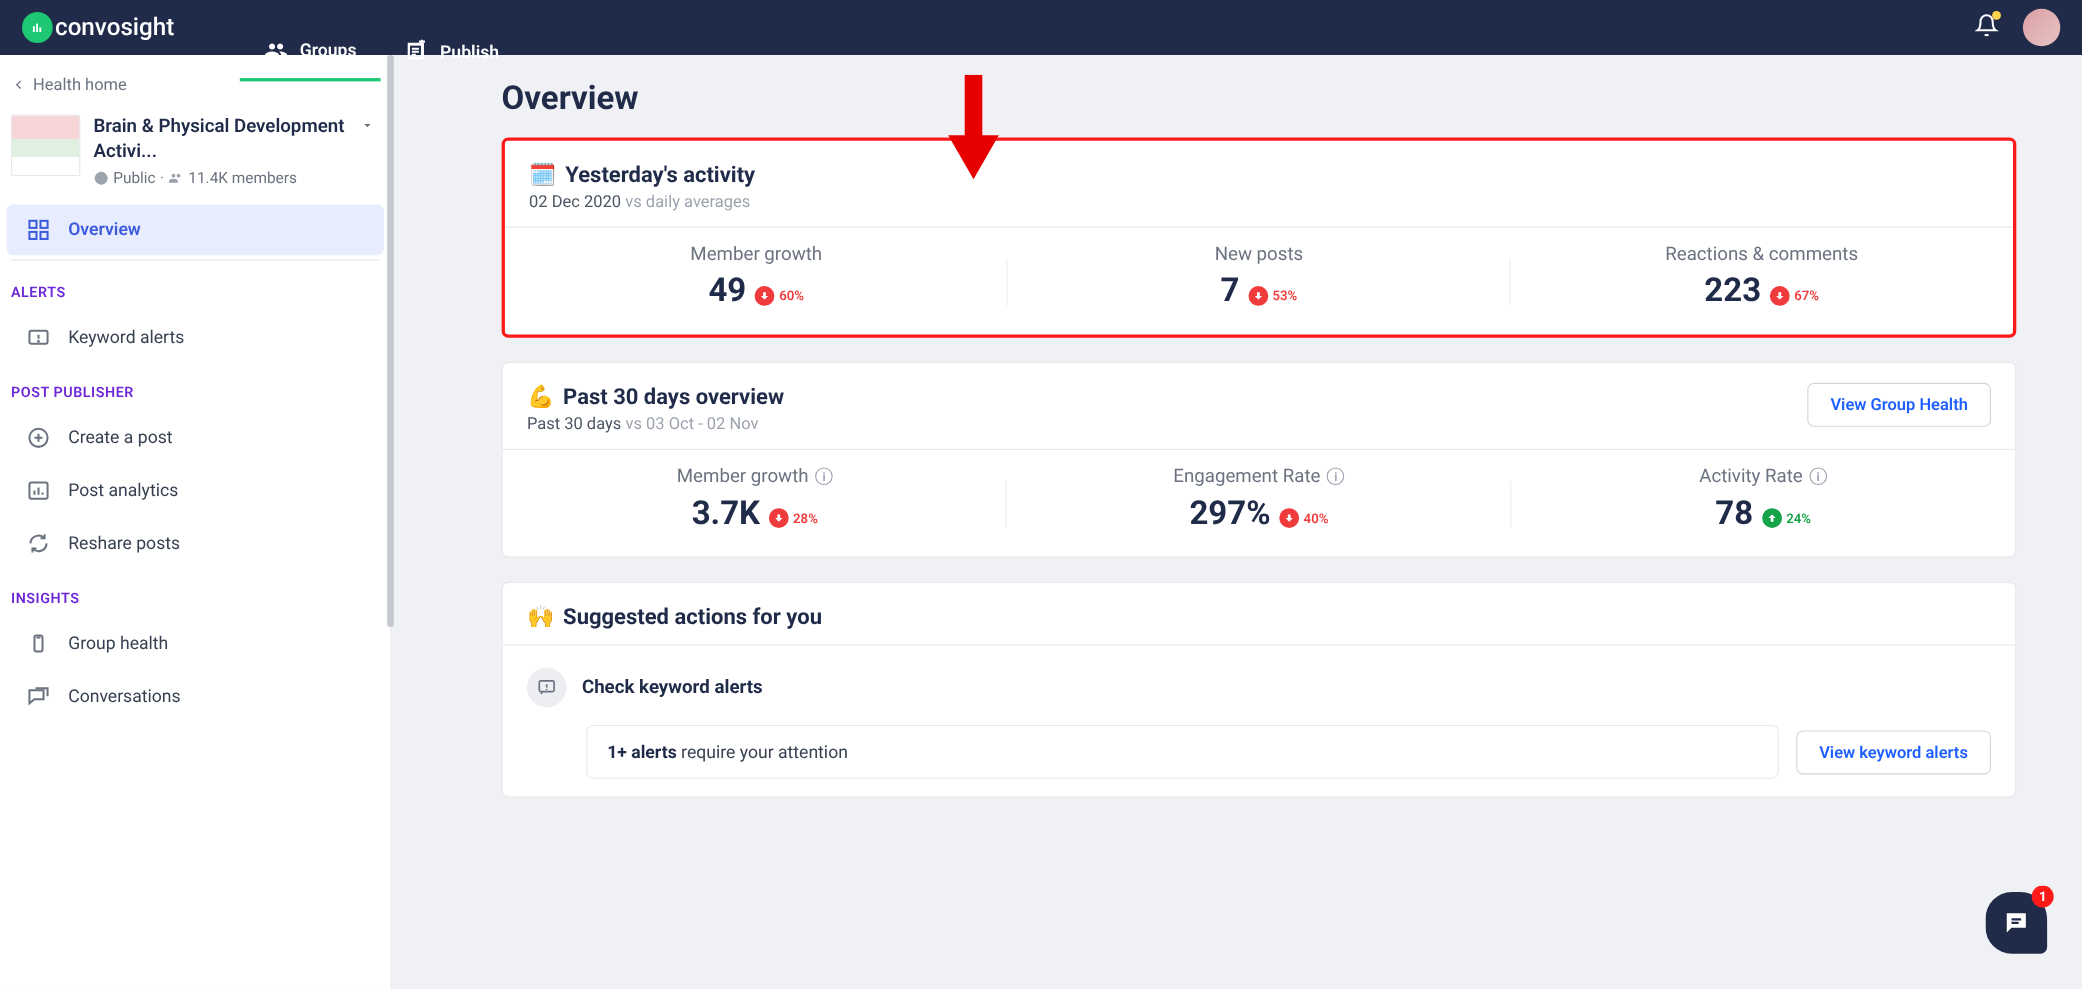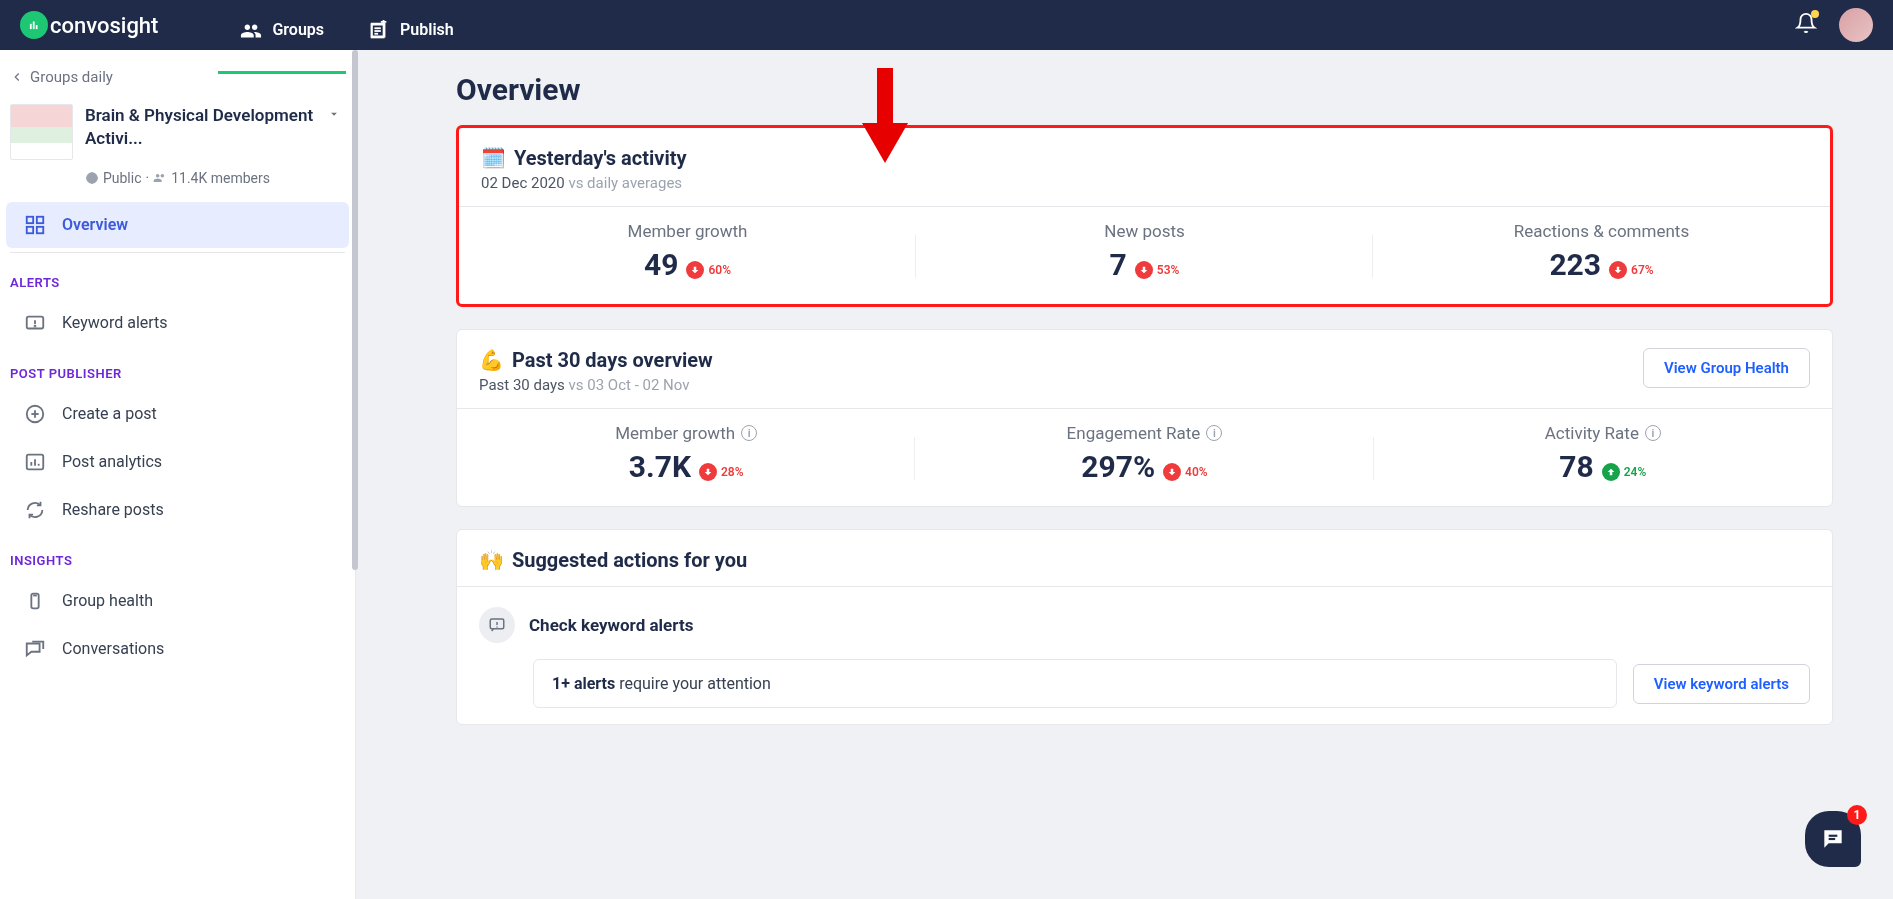--- a/index.html
+++ b/index.html
@@ -4,41 +4,41 @@
 <style>
 * { margin:0; padding:0; box-sizing:border-box; font-family:-apple-system,BlinkMacSystemFont,'Segoe UI',Roboto,sans-serif; }
 body { background:#f0f1f4; color:#1f2b48; width:1893px; height:899px; overflow:hidden; position:relative; }
 
 
 .topnav { background:#1f2b48; height:50px; display:flex; align-items:center; padding:0 20px; position:relative; }
 .logo { display:flex; align-items:center; color:#fff; font-size:22px; font-weight:500; }
 .logo-icon { width:28px; height:28px; border-radius:50%; background:#1ec773; display:flex; align-items:center; justify-content:center; margin-right:2px; }
 .logo-icon svg { width:14px; height:14px; }
 .nav-items { display:flex; margin-left:60px; }
-.nav-item { display:flex; align-items:flex-start; color:#fff; font-size:16px; font-weight:600; padding:0 22px; height:54px; cursor:pointer;margin-top:44px; }
+.nav-item { display:flex; align-items:center; color:#fff; font-size:16px; font-weight:600; padding:0 22px; height:54px; cursor:pointer;margin-top:44px; }
 .nav-item svg { margin-right:10px; width:22px; height:22px; fill:#fff; }
 .nav-item.active { border-bottom:3px solid #1ec773; }
 .topnav-right { margin-left:auto; display:flex; align-items:center; gap:22px; }
 .bell-wrap { position:relative; }
 .bell-wrap svg { width:22px; height:22px; stroke:#fff; fill:none; stroke-width:2; }
 .bell-dot { position:absolute; top:-2px; right:-2px; width:8px; height:8px; border-radius:50%; background:#ffd54f; }
 .avatar { width:34px; height:34px; border-radius:50%; background:linear-gradient(135deg,#d9a0a5,#e8c4c4); }
 
 
 .layout { display:flex; height:calc(100% - 50px); }
 .sidebar { width:356px; background:#fff; border-right:1px solid #e5e7eb; padding:14px 0; overflow:hidden; }
 .main { flex:1; overflow-y:auto; padding:22px 60px 20px 100px; }
 
 
 .back-link { display:flex; align-items:center; color:#6b7280; font-size:15px; padding:4px 10px; cursor:pointer; }
 .back-link svg { width:14px; height:14px; stroke:#6b7280; fill:none; stroke-width:2; margin-right:6px; }
 .group-block { display:flex; padding:14px 10px 14px 10px; position:relative; }
 .group-thumb { width:70px; height:56px; background:linear-gradient(#f5d5d5 0%,#f5d5d5 40%,#e0f0e0 40%,#e0f0e0 70%,#fff 70%); border:1px solid #e5e7eb; margin-right:12px; border-radius:2px; }
 .group-title { font-size:17px; font-weight:600; color:#1f2b48; line-height:1.35; }
-.group-meta { display:flex; align-items:center; color:#6b7280; font-size:14px; margin-top:20px; }
+.group-meta { display:flex; align-items:center; color:#6b7280; font-size:14px; margin-top:4px; }
 .group-meta svg { width:14px; height:14px; fill:#9ca3af; margin-right:4px; }
 .group-caret { position:absolute; right:14px; top:16px; }
 .group-caret svg { width:14px; height:14px; fill:#6b7280; }
 
 .sb-divider { height:1px; background:#e5e7eb; margin:4px 10px; }
 
 .sb-item { display:flex; align-items:center; padding:12px 18px; font-size:16px; color:#374151; cursor:pointer; margin:2px 6px; border-radius:6px; }
 .sb-item svg { width:22px; height:22px; margin-right:16px; }
 .sb-item.active { background:#e8ecff; color:#3b5bdb; font-weight:600; }
 .sb-item.active svg { stroke:#3b5bdb; fill:none; }
@@ -140,21 +140,21 @@
   </div>
 </div>
 
 <div class="layout">
 
   <div class="sidebar">
     <div class="back-link">
       <svg viewBox="0 0 24 24">
           <polyline points="15 18 9 12 15 6"></polyline>
         </svg>
-      <span>Groups daily</span>
+      <span>Health home</span>
     </div>
     <div class="group-block">
       <div class="group-thumb"></div>
       <div>
         <div class="group-title">Brain &amp; Physical Development Activi...</div>
         <div class="group-meta">
           <svg viewBox="0 0 24 24">
               <circle cx="12" cy="12" r="10"></circle>
               <path d="M2 12h20M12 2a15 15 0 0 1 0 20 15 15 0 0 1 0-20" fill="none" stroke="#9ca3af" stroke-width="1.5"></path>
             </svg>

